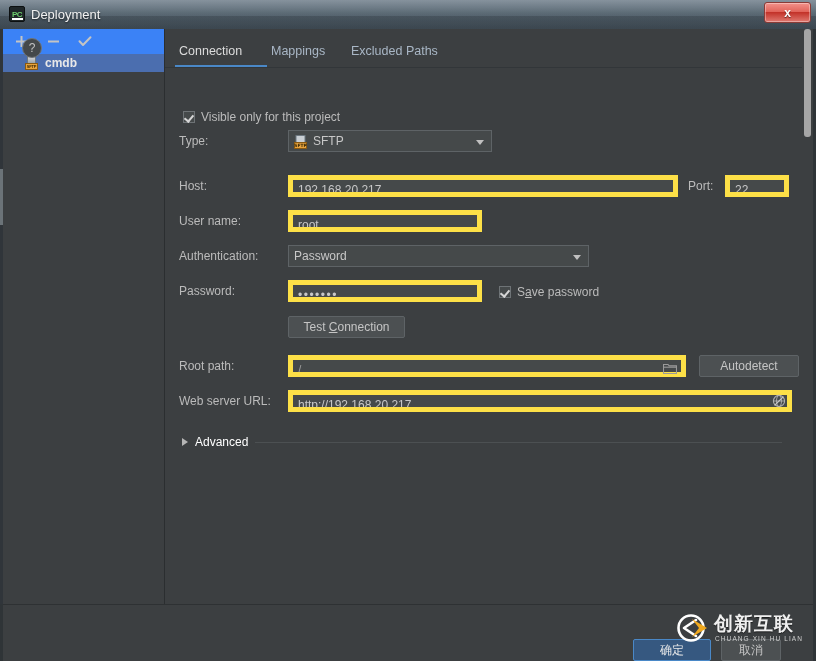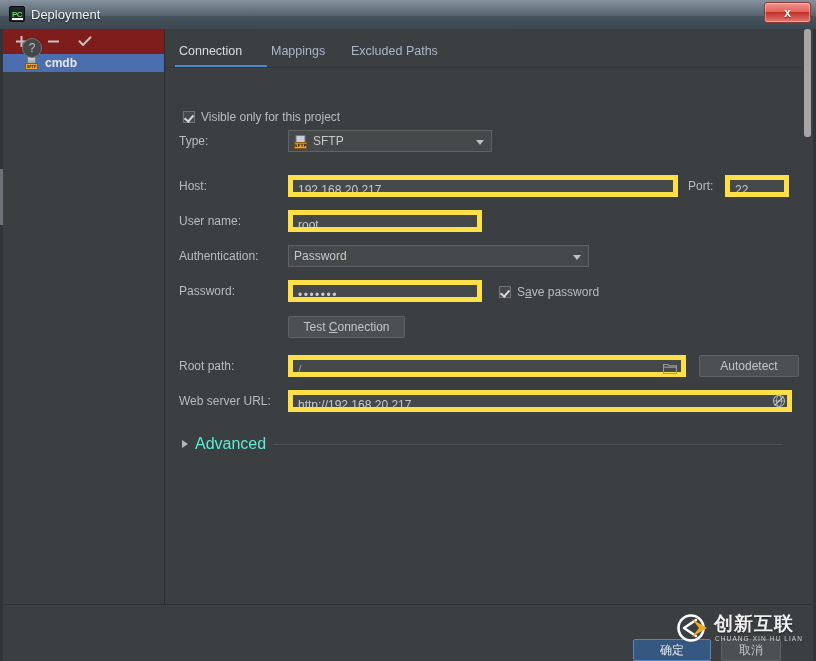--- a/index.html
+++ b/index.html
@@ -52,21 +52,21 @@
   }
   .outer-border{
     position:absolute;left:0;top:0;width:816px;height:632px;
     border-left:3px solid #2f3437;border-right:3px solid #2f3437;
     box-sizing:border-box;pointer-events:none;
   }
 
   
   .left-panel{
     position:absolute;left:3px;top:0;width:162px;height:575px;
-    background:#7f1d1d;border-right:1px solid #2b2e30;
+    background:#3b82f6;border-right:1px solid #2b2e30;
     box-sizing:border-box;
   }
   .left-toolbar{
     position:absolute;left:0;top:0;width:161px;height:25px;
     display:flex;align-items:center;padding-left:10px;gap:16px;
     box-sizing:border-box;
   }
   .tb-btn{
     width:16px;height:16px;display:flex;align-items:center;justify-content:center;
     color:#b6b6b6;font-size:15px;line-height:1;cursor:default;
@@ -164,21 +164,21 @@
   .folder-icon{
     position:absolute;width:14px;height:12px;
   }
   .globe-icon{position:absolute;width:14px;height:14px;}
 
   .advanced{position:absolute;display:flex;align-items:center;gap:7px;cursor:default;}
   .advanced .tri{
     width:0;height:0;border-top:4.5px solid transparent;border-bottom:4.5px solid transparent;
     border-left:6px solid #b5b5b5;
   }
-  .advanced .atext{font-size:16px;color:#5eead4;white-space:nowrap;}
+  .advanced .atext{font-size:12px;color:#ffffff;white-space:nowrap;}
   .advanced .aline{height:1px;background:#4c5052;}
 
   
   .sep{
     position:absolute;left:3px;top:575px;width:810px;height:1px;background:#2e3133;
   }
   .bottom{
     position:absolute;left:3px;top:576px;width:810px;height:56px;background:#3c3f41;
   }
   .help-btn{

